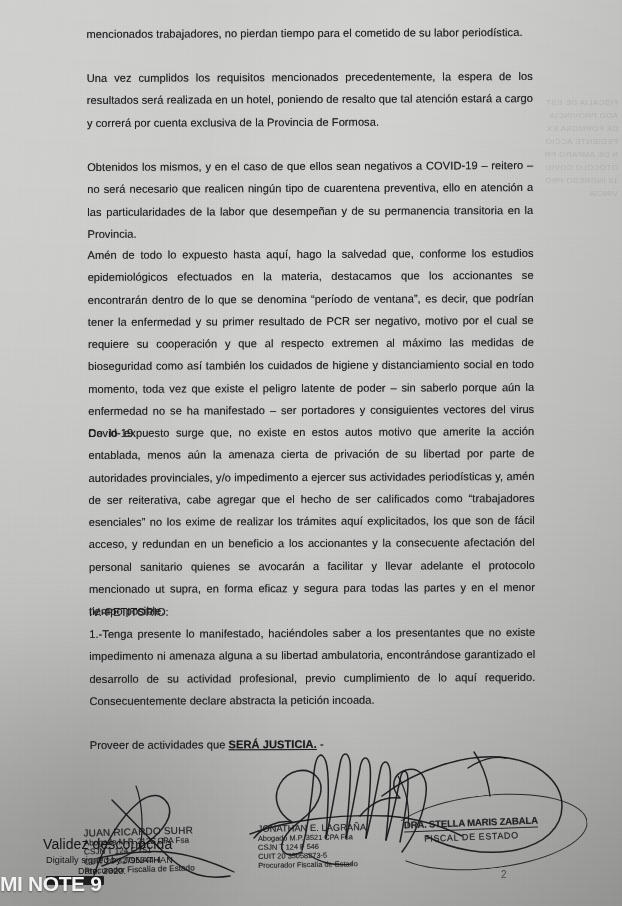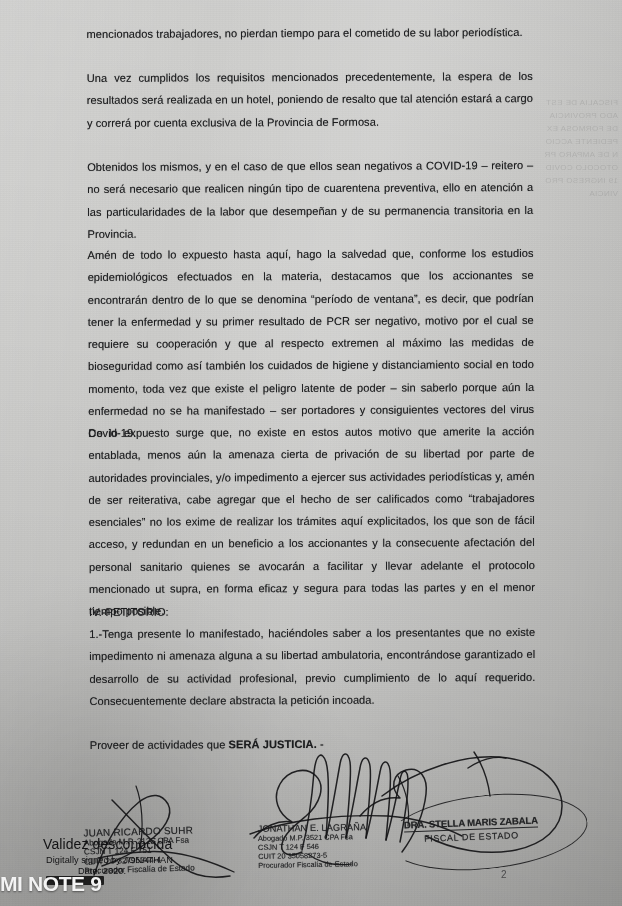--- a/index.html
+++ b/index.html
@@ -39,21 +39,21 @@
     line-height:22.3px;
     text-align:justify;
     color:#1b1c1e;
     letter-spacing:.05px;
     text-shadow:0 0 .7px rgba(40,40,40,.55);
   }
   .txt p{margin:0 0 0 0;text-indent:0;}
   .ind{text-indent:86px;}
   .nind{text-indent:0;}
   .lastline{text-align:left;}
-  b{font-weight:bold;}
+  b{font-weight:bold;text-decoration:underline;}
 
   
   #doc{transform:rotate(-0.25deg);transform-origin:50% 40%;}
 
   
   #pageno{position:absolute;left:501px;top:869px;font-size:10px;color:#3a3a3c;opacity:.85;}
 
   
   .sig{position:absolute;pointer-events:none;}
   .sig svg{display:block;overflow:visible;}

